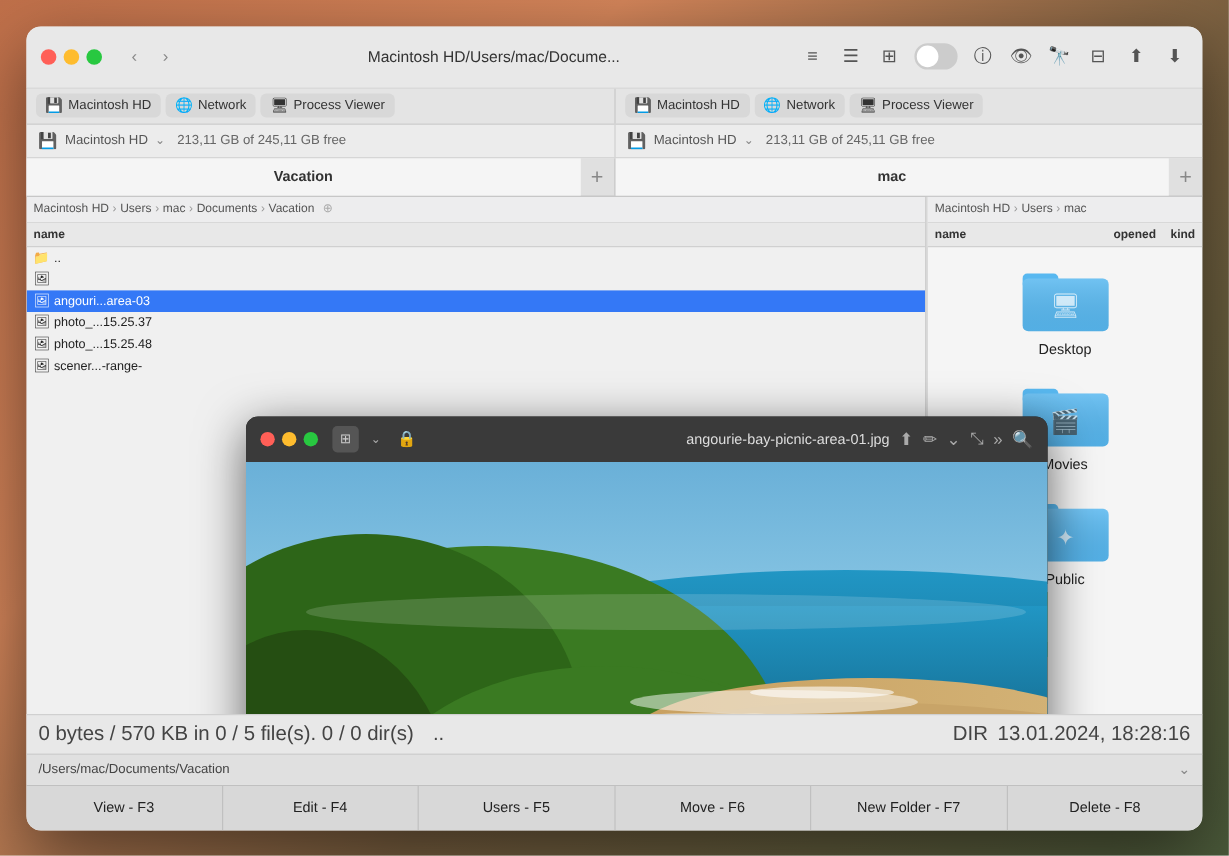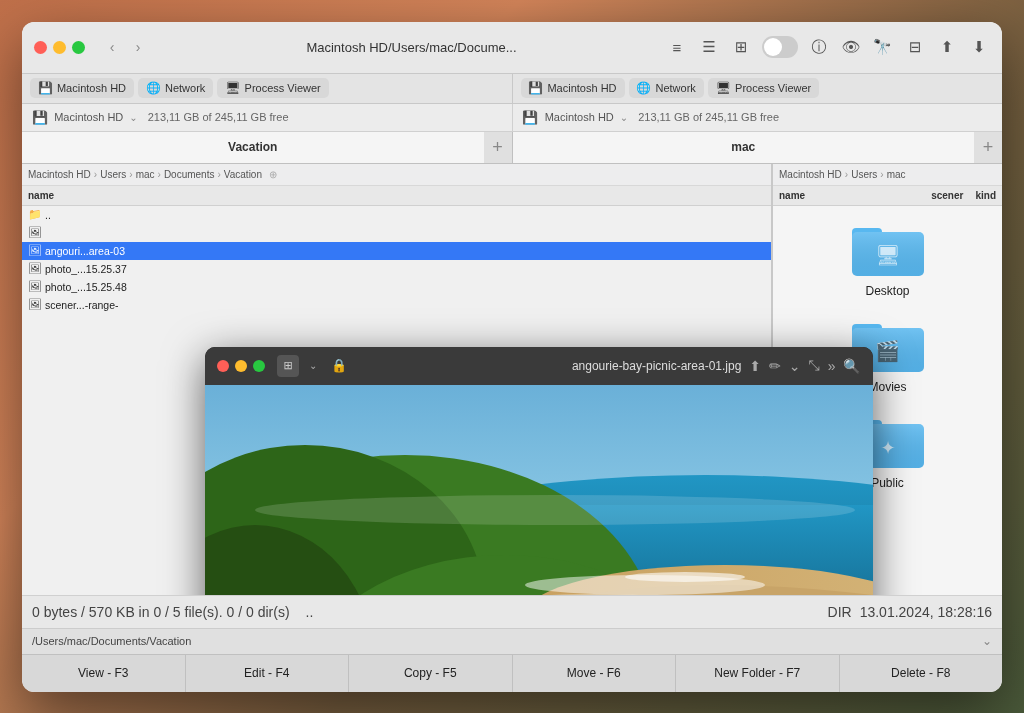--- a/index.html
+++ b/index.html
@@ -179,21 +179,21 @@
       overflow: hidden;
     }
 
     
     .status-bar {
       height: 26px;
       background: #e8e8e8;
       display: flex;
       align-items: center;
       padding: 16px 10px;
-      font-size: 14px;
+      font-size: 17px;
       color: #444;
       border-top: 1px solid #d0d0d0;
       gap: 8px;
       flex-shrink: 0;
     }
     .status-right {
       margin-left: auto;
       display: flex;
       gap: 8px;
     }
@@ -569,21 +569,21 @@
       <div class="rfp-breadcrumb">
         <span>Macintosh HD</span>
         <span style="margin:0 3px;color:#999;">›</span>
         <span>Users</span>
         <span style="margin:0 3px;color:#999;">›</span>
         <span>mac</span>
       </div>
       <div class="rfp-col-headers">
         <span>name</span>
         <div class="rfp-col-right">
-          <span>scener</span>
+          <span>opened</span>
           <span style="margin-left:8px;">kind</span>
         </div>
       </div>
       <div class="rfp-file-list">
 
         <div class="rfp-folder">
           <svg class="folder-svg" viewBox="0 0 72 58">
             <rect x="0" y="10" width="72" height="44" rx="5" fill="#58b8f0"></rect>
             <rect x="0" y="6" width="30" height="12" rx="4" fill="#58b8f0"></rect>
             <rect x="0" y="10" width="72" height="44" rx="5" fill="url(#folder-grad)"></rect>
@@ -719,18 +719,18 @@
   </div>
 
   <div class="path-bar">
     <span>/Users/mac/Documents/Vacation</span>
     <span class="path-bar-dropdown">⌄</span>
   </div>
 
   <div class="fn-bar">
     <div class="fn-key">View - F3</div>
     <div class="fn-key">Edit - F4</div>
-    <div class="fn-key">Copy - F5</div>
+    <div class="fn-key">Users - F5</div>
     <div class="fn-key">Move - F6</div>
     <div class="fn-key">New Folder - F7</div>
     <div class="fn-key">Delete - F8</div>
   </div>
 </div>
 
 </body></html>

